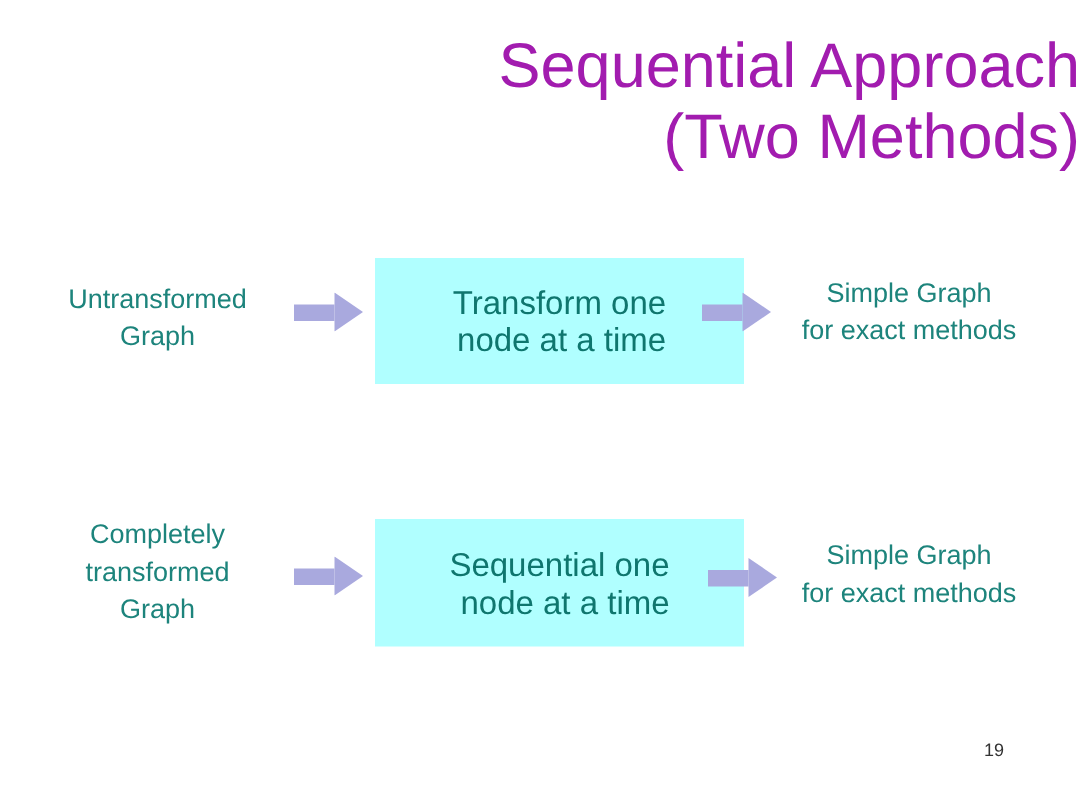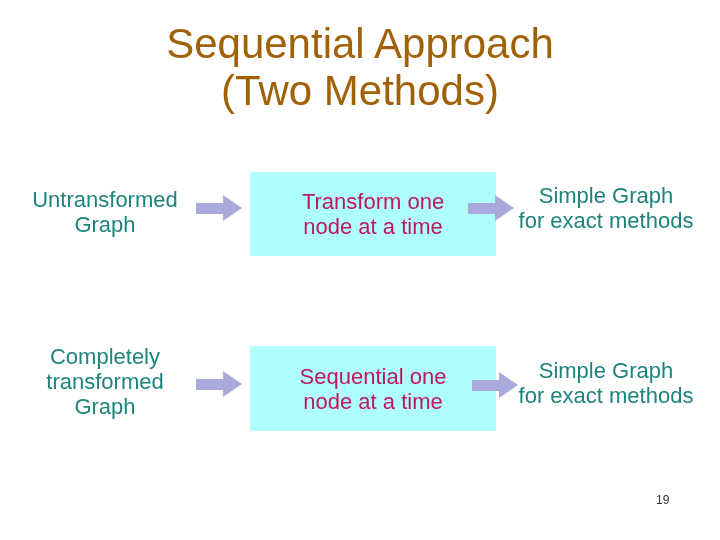--- a/index.html
+++ b/index.html
@@ -14,47 +14,47 @@
     background: #ffffff;
     font-family: "Liberation Sans", sans-serif;
     overflow: hidden;
   }
   .ml { white-space: pre-line; }
 
   .slide-title {
     position: absolute;
     left: 0; right: 0;
     top: 20px;
-    text-align: center;
+    text-align: right;
     font-size: 42px;
     line-height: 47px;
-    color: #a16207;
+    color: #a21caf;
     font-weight: 400;
   }
 
   .flow-label {
     position: absolute;
-    font-size: 22px;
+    font-size: 18px;
     line-height: 25px;
     text-align: center;
     color: #1d847c;
   }
 
   .process-box {
     position: absolute;
     left: 250px;
     width: 246px;
     background: #b0ffff;
     display: flex;
     align-items: center;
     justify-content: center;
-    text-align: center;
+    text-align: right;
     font-size: 22px;
     line-height: 25px;
-    color: #be185d;
+    color: #0f766e;
   }
   .box-row1 { top: 172px; height: 84px; }
   .box-row2 { top: 346px; height: 85px; }
 
   .flow-arrow {
     position: absolute;
     width: 46px;
     height: 26px;
   }
   .arrow-1 { left: 196px; top: 195px; }

